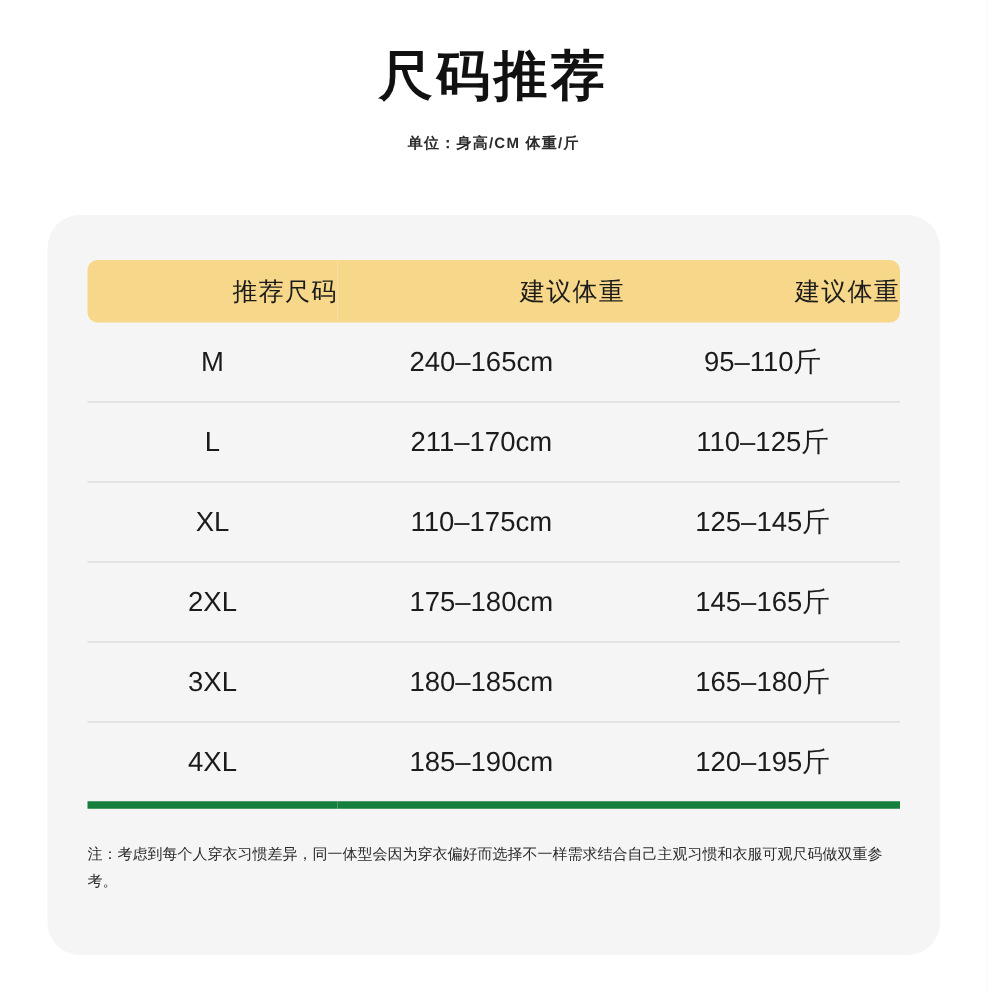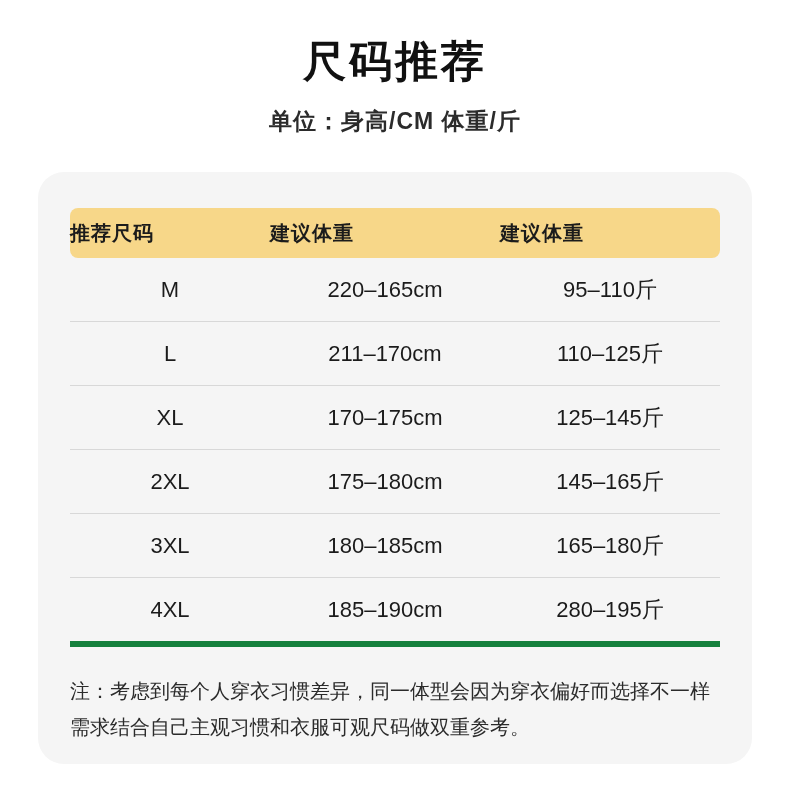--- a/index.html
+++ b/index.html
@@ -27,21 +27,21 @@
   .title {
     font-size: 43px;
     font-weight: bold;
     letter-spacing: 3px;
     color: #111111;
     line-height: 1.2;
     margin: 0;
   }
   .subtitle {
     margin-top: 18px;
-    font-size: 23px;
+    font-size: 12px;
     font-weight: bold;
     color: #2b2b2b;
     letter-spacing: 1px;
   }
   .card {
     position: absolute;
     left: 38px;
     top: 172px;
     width: 714px;
     height: 592px;
@@ -52,25 +52,25 @@
   }
   table.size-table {
     width: 650px;
     border-collapse: collapse;
     table-layout: fixed;
     margin: 0 auto;
   }
   table.size-table thead th {
     background: #f7d789;
     font-size: 20px;
-    font-weight: bold;
+    font-weight: normal;
     color: #1b1b1b;
     height: 50px;
     padding: 0;
-    text-align: left;
+    text-align: right;
     letter-spacing: 1px;
   }
   table.size-table thead th:first-child {
     border-top-left-radius: 8px;
     border-bottom-left-radius: 8px;
   }
   table.size-table thead th:last-child {
     border-top-right-radius: 8px;
     border-bottom-right-radius: 8px;
   }
@@ -85,21 +85,21 @@
   }
   table.size-table tbody tr:last-child td {
     border-bottom: 6px solid #15803d;
   }
   .col-size { width: 200px; }
   .col-height { width: 230px; }
   .col-weight { width: 220px; }
   .note {
     margin: 26px auto 0 auto;
     width: 652px;
-    font-size: 20px;
+    font-size: 12px;
     line-height: 1.8;
     color: #2b2b2b;
     text-align: left;
   }
 </style>
 </head>
 <body>
 
 <div class="page">
 
@@ -119,47 +119,47 @@
       <thead>
         <tr>
           <th>推荐尺码</th>
           <th>建议体重</th>
           <th>建议体重</th>
         </tr>
       </thead>
       <tbody>
         <tr>
           <td>M</td>
-          <td>220–165cm</td>
+          <td>240–165cm</td>
           <td>95–110斤</td>
         </tr>
         <tr>
           <td>L</td>
           <td>211–170cm</td>
           <td>110–125斤</td>
         </tr>
         <tr>
           <td>XL</td>
-          <td>170–175cm</td>
+          <td>110–175cm</td>
           <td>125–145斤</td>
         </tr>
         <tr>
           <td>2XL</td>
           <td>175–180cm</td>
           <td>145–165斤</td>
         </tr>
         <tr>
           <td>3XL</td>
           <td>180–185cm</td>
           <td>165–180斤</td>
         </tr>
         <tr>
           <td>4XL</td>
           <td>185–190cm</td>
-          <td>280–195斤</td>
+          <td>120–195斤</td>
         </tr>
       </tbody>
     </table>
 
     <div class="note">注：考虑到每个人穿衣习惯差异，同一体型会因为穿衣偏好而选择不一样需求结合自己主观习惯和衣服可观尺码做双重参考。</div>
 
   </div>
 </div>
 
 </body></html>

